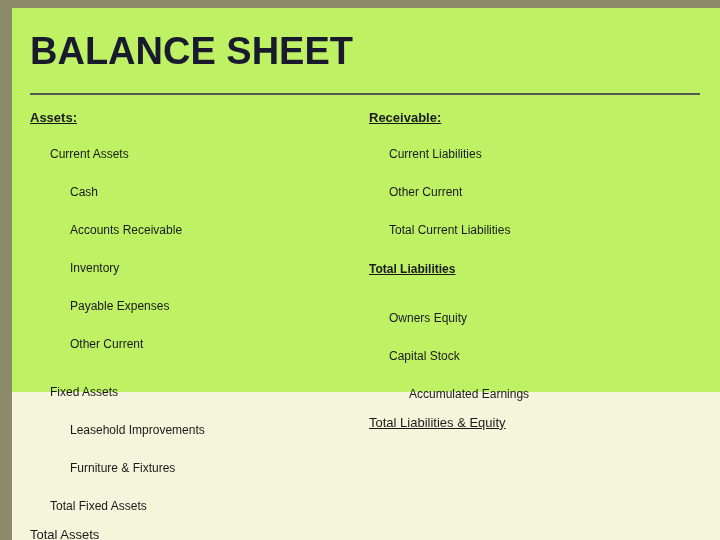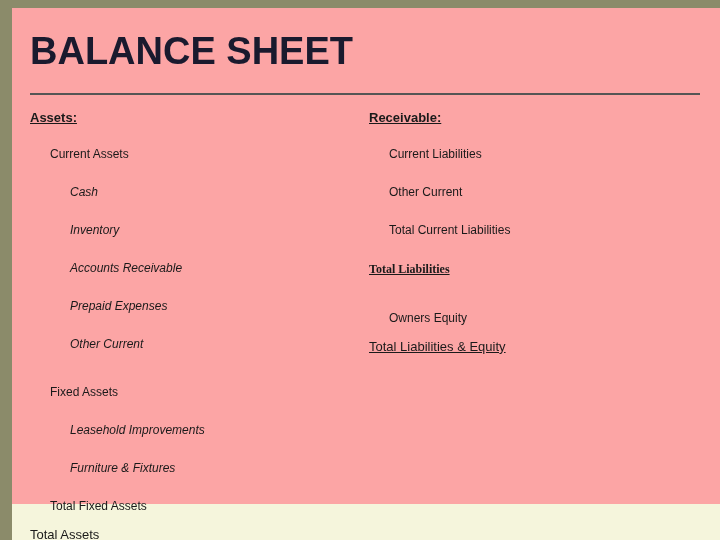--- a/index.html
+++ b/index.html
@@ -12,22 +12,22 @@
       width: 720px;
       height: 540px;
       background-color: #f5f5dc;
       font-family: Arial, sans-serif;
       overflow: hidden;
       position: relative;
     }
 
     .page {
       width: 720px;
-      height: 504px;
-      background-color: #fca5a5;
+      height: 392px;
+      background-color: #bef264;
       position: relative;
     }
 
     
     .accent-bar {
       position: absolute;
       left: 0;
       top: 0;
       width: 12px;
       height: 540px;
@@ -92,30 +92,28 @@
       line-height: 1.5;
       margin-top: 20px;
     }
 
     .item-indent1 {
       padding-left: 20px;
     }
 
     .item-indent2 {
       padding-left: 40px;
-      font-style: italic;
     }
 
     .item-bold-underline {
       font-size: 12px;
       font-weight: bold;
       text-decoration: underline;
       color: #1a1a1a;
       line-height: 1.7;
-      font-family: Liberation Serif, serif;
     }
 
     .spacer {
       height: 10px;
     }
 
     .total-assets {
       font-size: 13px;
       font-weight: normal;
       text-decoration: underline;
@@ -133,23 +131,23 @@
   <div class="content">
     <div class="title">BALANCE SHEET</div>
     <div class="divider"></div>
 
     <div class="two-col">
 
       <div class="col">
         <div class="section-header">Assets:</div>
         <div class="item item-indent1">Current Assets</div>
         <div class="item item-indent2">Cash</div>
+        <div class="item item-indent2">Accounts Receivable</div>
         <div class="item item-indent2">Inventory</div>
-        <div class="item item-indent2">Accounts Receivable</div>
-        <div class="item item-indent2">Prepaid Expenses</div>
+        <div class="item item-indent2">Payable Expenses</div>
         <div class="item item-indent2">Other Current</div>
 
         <div class="spacer"></div>
 
         <div class="item item-indent1">Fixed Assets</div>
         <div class="item item-indent2">Leasehold Improvements</div>
         <div class="item item-indent2">Furniture &amp; Fixtures</div>
         <div class="item item-indent1">Total Fixed Assets</div>
 
         <div class="total-assets">Total Assets</div>
@@ -164,19 +162,21 @@
         <div class="spacer"></div>
 
 
         <div class="spacer"></div>
 
         <div class="item-bold-underline">Total Liabilities</div>
 
         <div class="spacer"></div>
 
         <div class="item item-indent1">Owners Equity</div>
+        <div class="item item-indent1">Capital Stock</div>
+        <div class="item item-indent2">Accumulated Earnings</div>
 
         <div class="total-assets">Total Liabilities &amp; Equity</div>
       </div>
 
     </div>
   </div>
 </div>
 
 </body></html>

